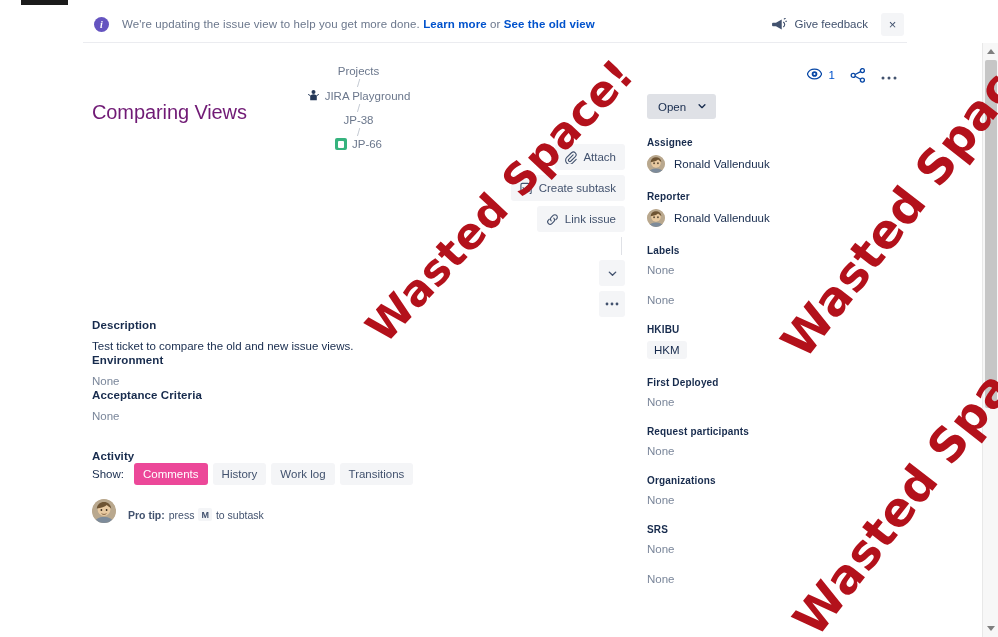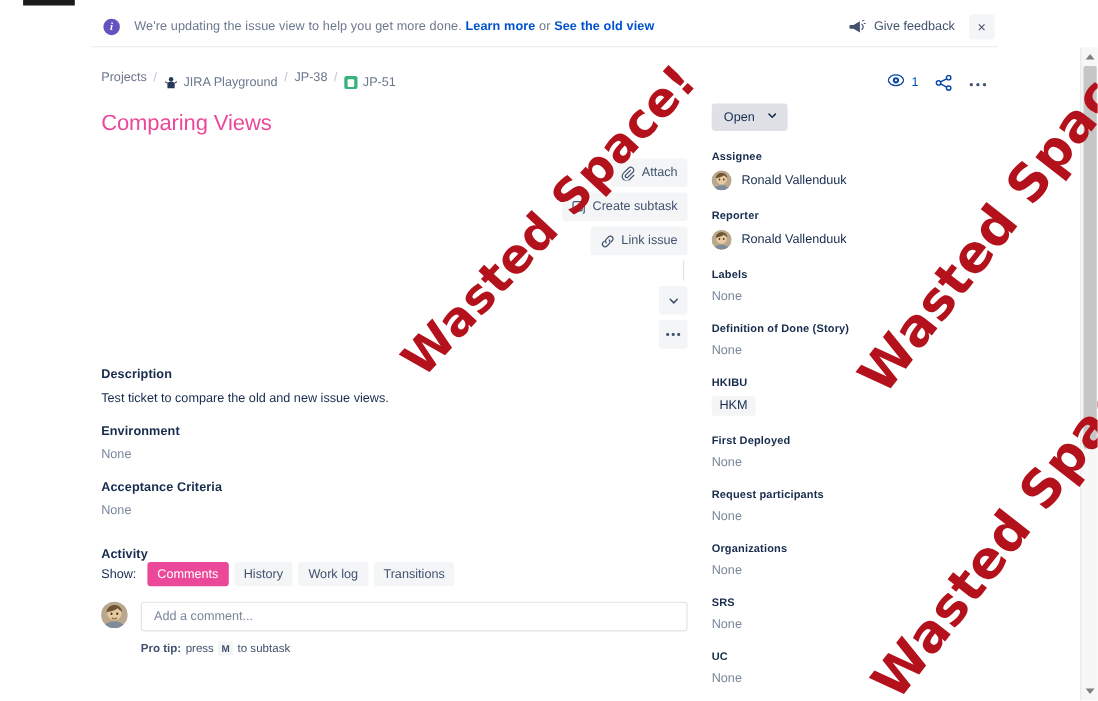--- a/index.html
+++ b/index.html
@@ -57,55 +57,55 @@
 
   
   .page {
     position: absolute; left: 83px; top: 55px; width: 824px; height: 582px;
     display: flex;
   }
   .col-main { width: 556px; padding: 10px 14px 0 9px; }
   .col-side { width: 268px; padding: 10px 0 0 8px; }
 
   
-  .crumbrow { display: flex; height: 20px; }
+  .crumbrow { display: flex; align-items: center; height: 20px; flex-direction: column; }
   .crumb { font-size: 11.5px; color: #6b778c; }
   .crumb.link { color: #6b778c; cursor: pointer; }
   .crumb-sep { font-size: 11.5px; color: #c1c7d0; margin: 0 6px; }
   .proj-ava { width: 13px; height: 13px; margin-right: 5px; display: block; }
   .story-ico {
     width: 12px; height: 12px; border-radius: 2px; background: #36b37e;
     margin-right: 5px; position: relative; flex: 0 0 auto;
   }
   .story-ico::after {
     content: ""; position: absolute; left: 3px; top: 2.5px;
     width: 6px; height: 7px; background: #fff; border-radius: 1px;
   }
   .crumbflex { display: flex; align-items: center; }
 
   
   .title {
-    font-size: 20px; font-weight: 500; color: #ec4899;
+    font-size: 20px; font-weight: 500; color: #701a75;
     letter-spacing: -.1px; margin-top: 16px;
   }
 
   
   .actions { display: flex; align-items: flex-end; margin-top: 20px; gap: 5px; flex-direction: column; }
   .abtn {
     display: flex; align-items: center; gap: 6px;
     height: 26px; padding: 0 9px; border: none; border-radius: 3px;
     background: #f4f5f7; color: #42526e; font-size: 11.5px;
     font-family: "Liberation Sans", sans-serif; cursor: pointer;
   }
   .abtn svg { display: block; }
   .abtn-icononly { width: 26px; padding: 0; justify-content: center; }
   .vdivide { width: 1px; height: 18px; background: #dfe1e6; margin: 0 3px; }
 
   
-  .fld { margin-top: 18px; }
+  .fld { margin-top: 2px; }
   .fld-label {
     font-size: 11.5px; font-weight: bold; color: #172b4d; letter-spacing: .1px;
   }
   .fld-value { font-size: 11.5px; color: #172b4d; margin-top: 9px; }
   .fld-value.none { color: #7a869a; }
 
   
   .activity { margin-top: 28px; }
   .showrow { display: flex; align-items: center; margin-top: 1px; gap: 5px; }
   .show-lbl { font-size: 11.5px; color: #172b4d; margin-right: 5px; }
@@ -247,21 +247,21 @@
               <path d="M1.2 5.4l2.4 1.4M11.8 5.4L9.4 6.8" stroke="#253858" stroke-width="1" fill="none"></path>
             </svg>
           </span>
           <span class="crumb link">JIRA Playground</span>
         </span>
         <span class="crumb-sep">/</span>
         <span class="crumb link">JP-38</span>
         <span class="crumb-sep">/</span>
         <span class="crumbflex">
           <span class="story-ico"></span>
-          <span class="crumb link">JP-51</span>
+          <span class="crumb link">JP-66</span>
         </span>
       </div>
 
       <div class="title">Comparing Views</div>
 
       <div class="actions">
         <button class="abtn">
           <span>
             <svg width="13" height="13" viewBox="0 0 14 14">
               <path d="M9.8 4.2L5.1 8.9a1.5 1.5 0 0 0 2.1 2.1l5-5a2.9 2.9 0 0 0-4.1-4.1L3 6.9a4.3 4.3 0 0 0 6.1 6.1l4-4" fill="none" stroke="#42526e" stroke-width="1.2" stroke-linecap="round"></path>
@@ -331,23 +331,20 @@
               <circle cx="12" cy="12" r="12" fill="#b9a88e"></circle>
               <circle cx="12" cy="10.5" r="6.4" fill="#e8c9a0"></circle>
               <path d="M4.8 9.5c.4-4.2 3.4-6.6 7.2-6.6s6.8 2.4 7.2 6.6c-1.4-1.6-3.1-2.2-4.4-3.6-1.9 2.1-5.6 2.6-10 3.6z" fill="#6e5433"></path>
               <ellipse cx="9.4" cy="11" rx=".9" ry="1.1" fill="#3b2d1c"></ellipse>
               <ellipse cx="14.6" cy="11" rx=".9" ry="1.1" fill="#3b2d1c"></ellipse>
               <path d="M9.6 14.6c1.4 1.1 3.4 1.1 4.8 0" fill="none" stroke="#8a6a48" stroke-width="1"></path>
               <path d="M2 24c1.2-4.1 5.2-6 10-6s8.8 1.9 10 6z" fill="#7d8b9a"></path>
             </svg>
           </div>
           <div class="cmtcol">
-            <div class="cmtbox">
-              <span>Add a comment...</span>
-            </div>
             <div class="protip">
               <b>Pro tip:</b>
               <span>press</span>
               <span class="kbd">M</span>
               <span>to subtask</span>
             </div>
           </div>
         </div>
       </div>
     </div>
@@ -426,21 +423,20 @@
           <span class="person-name">Ronald Vallenduuk</span>
         </div>
       </div>
 
       <div class="sfld">
         <div class="sfld-label">Labels</div>
         <div class="sfld-value none">None</div>
       </div>
 
       <div class="sfld">
-        <div class="sfld-label">Definition of Done (Story)</div>
         <div class="sfld-value none">None</div>
       </div>
 
       <div class="sfld">
         <div class="sfld-label">HKIBU</div>
         <div class="lozenge">HKM</div>
       </div>
 
       <div class="sfld">
         <div class="sfld-label">First Deployed</div>
@@ -456,21 +452,20 @@
         <div class="sfld-label">Organizations</div>
         <div class="sfld-value none">None</div>
       </div>
 
       <div class="sfld">
         <div class="sfld-label">SRS</div>
         <div class="sfld-value none">None</div>
       </div>
 
       <div class="sfld">
-        <div class="sfld-label">UC</div>
         <div class="sfld-value none">None</div>
       </div>
 
     </div>
   </div>
 
   <div class="scrollbar">
     <div class="sb-arrow sb-up">
         <span></span>
       </div>

